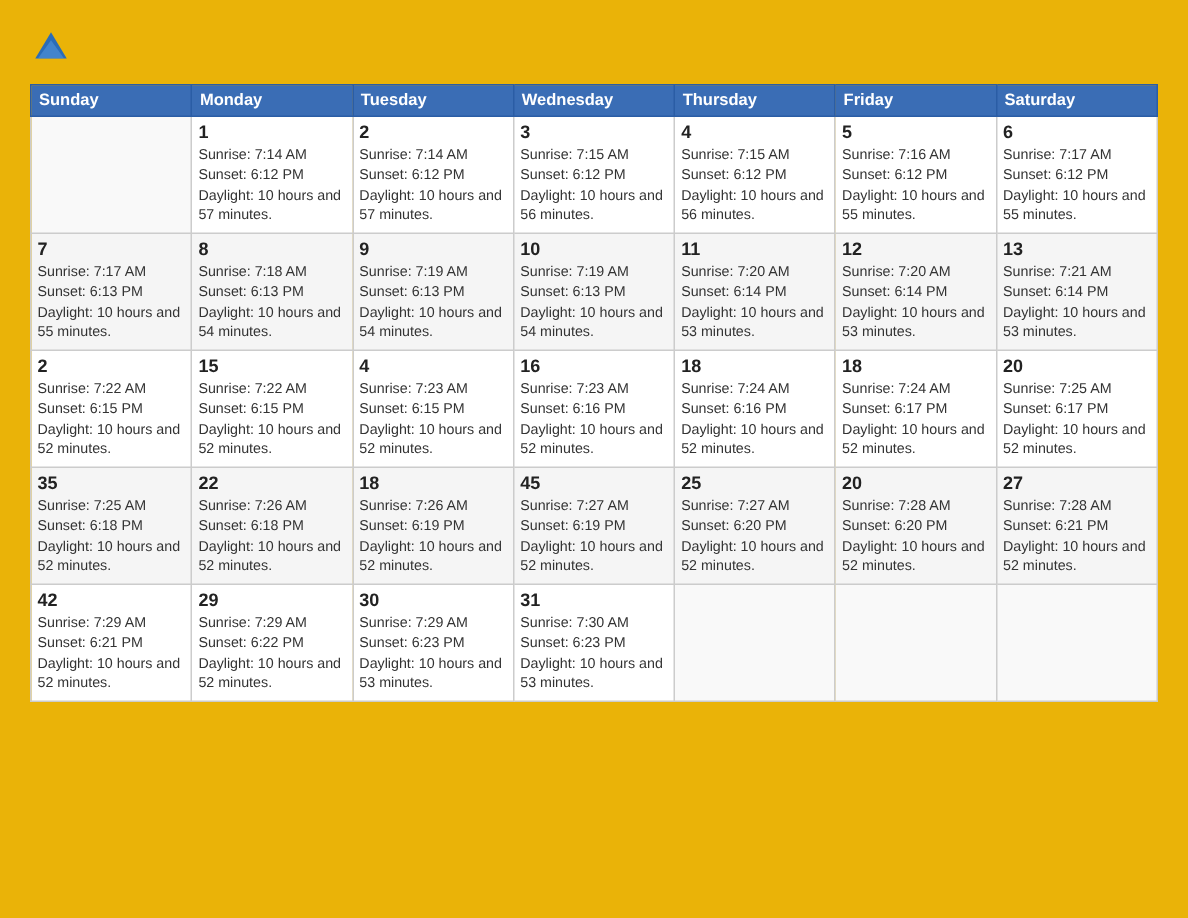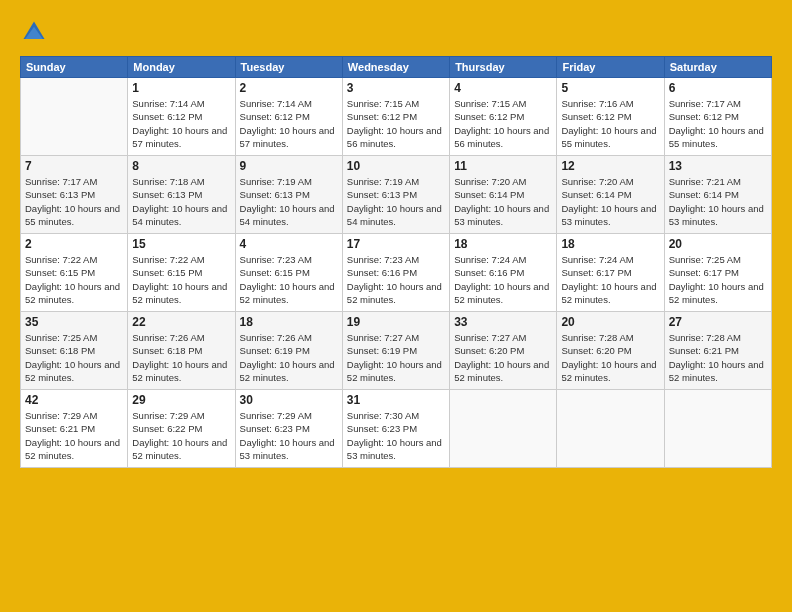--- a/index.html
+++ b/index.html
@@ -190,21 +190,21 @@
           </td>
           <td>
             <div class="day-number">15</div>
             <div class="day-info">Sunrise: 7:22 AM<br>Sunset: 6:15 PM<br>Daylight: 10 hours and 52 minutes.</div>
           </td>
           <td>
             <div class="day-number">4</div>
             <div class="day-info">Sunrise: 7:23 AM<br>Sunset: 6:15 PM<br>Daylight: 10 hours and 52 minutes.</div>
           </td>
           <td>
-            <div class="day-number">17</div>
+            <div class="day-number">16</div>
             <div class="day-info">Sunrise: 7:23 AM<br>Sunset: 6:16 PM<br>Daylight: 10 hours and 52 minutes.</div>
           </td>
           <td>
             <div class="day-number">18</div>
             <div class="day-info">Sunrise: 7:24 AM<br>Sunset: 6:16 PM<br>Daylight: 10 hours and 52 minutes.</div>
           </td>
           <td>
             <div class="day-number">18</div>
             <div class="day-info">Sunrise: 7:24 AM<br>Sunset: 6:17 PM<br>Daylight: 10 hours and 52 minutes.</div>
           </td>
@@ -220,25 +220,25 @@
           </td>
           <td>
             <div class="day-number">22</div>
             <div class="day-info">Sunrise: 7:26 AM<br>Sunset: 6:18 PM<br>Daylight: 10 hours and 52 minutes.</div>
           </td>
           <td>
             <div class="day-number">18</div>
             <div class="day-info">Sunrise: 7:26 AM<br>Sunset: 6:19 PM<br>Daylight: 10 hours and 52 minutes.</div>
           </td>
           <td>
-            <div class="day-number">19</div>
+            <div class="day-number">45</div>
             <div class="day-info">Sunrise: 7:27 AM<br>Sunset: 6:19 PM<br>Daylight: 10 hours and 52 minutes.</div>
           </td>
           <td>
-            <div class="day-number">33</div>
+            <div class="day-number">25</div>
             <div class="day-info">Sunrise: 7:27 AM<br>Sunset: 6:20 PM<br>Daylight: 10 hours and 52 minutes.</div>
           </td>
           <td>
             <div class="day-number">20</div>
             <div class="day-info">Sunrise: 7:28 AM<br>Sunset: 6:20 PM<br>Daylight: 10 hours and 52 minutes.</div>
           </td>
           <td>
             <div class="day-number">27</div>
             <div class="day-info">Sunrise: 7:28 AM<br>Sunset: 6:21 PM<br>Daylight: 10 hours and 52 minutes.</div>
           </td>

